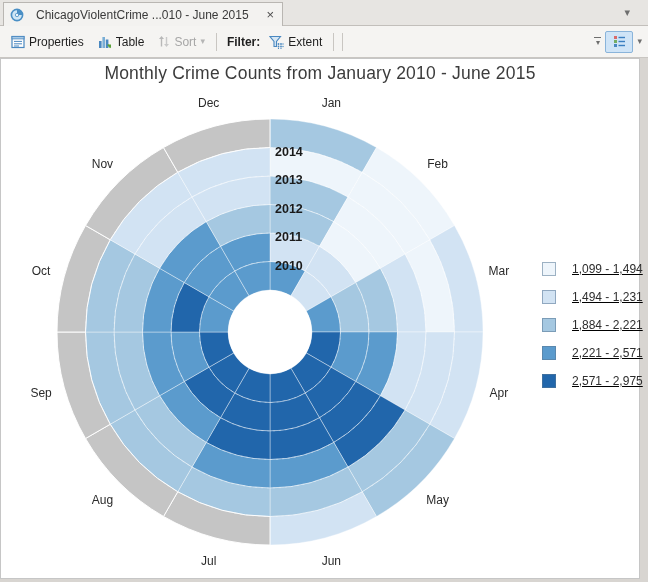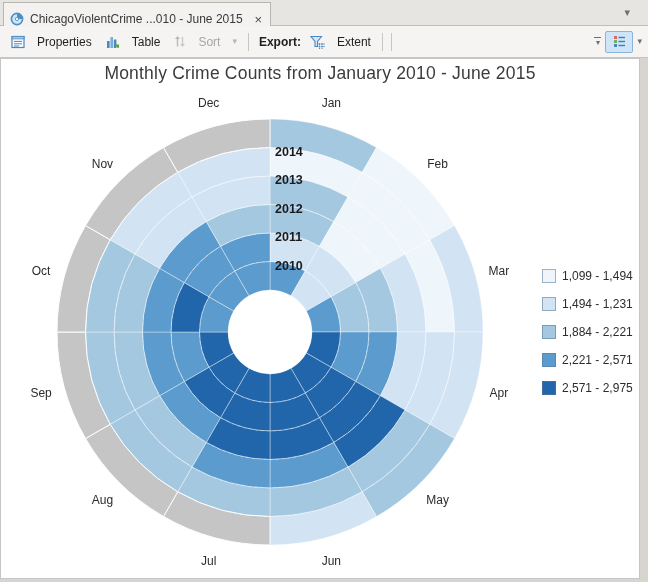--- a/index.html
+++ b/index.html
@@ -5,48 +5,48 @@
   html,body{margin:0;padding:0;}
   body{
     width:648px;height:582px;position:relative;overflow:hidden;
     background:#d8d5d1;
     font-family:"Liberation Sans", sans-serif;
     -webkit-font-smoothing:antialiased;
   }
   
   .tabbar{position:absolute;left:0;top:0;width:648px;height:25px;background:#e7e5e2;border-bottom:1px solid #c2bfbb;}
   .tab{position:absolute;left:3px;top:2px;height:23px;background:#f3f2f0;
-       border:1px solid #b9b6b2;border-bottom:none;display:flex;align-items:flex-end;padding:0 8px 0 6px;gap:6px;}
+       border:1px solid #b9b6b2;border-bottom:none;display:flex;align-items:center;padding:0 8px 0 6px;gap:12px;}
   .tab-title{font-size:12px;color:#3a3a3a;white-space:nowrap;}
   .tab-close{font-size:13px;color:#4d4d4d;margin-left:6px;cursor:default;line-height:1;}
   .wincaret{position:absolute;right:18px;top:6px;font-size:11px;color:#6e6e6e;}
   
   .toolbar{position:absolute;left:0;top:26px;width:648px;height:31px;background:#f5f4f2;
            border-bottom:1px solid #c9c6c2;display:flex;align-items:center;font-size:12px;color:#1f1f1f;}
-  .tbtn{display:flex;align-items:center;gap:12px;padding:4px 7px;border-radius:2px;white-space:nowrap;}
+  .tbtn{display:flex;align-items:center;gap:4px;padding:4px 7px;border-radius:2px;white-space:nowrap;}
   .tbtn.disabled{color:#a6a6a6;}
   .tsep{width:1px;height:18px;background:#c9c6c2;margin:0 4px;}
   .tlabel{font-weight:bold;margin:0 2px 0 6px;}
   .caret{font-size:9px;color:#6e6e6e;line-height:1;}
   .tbtn.disabled .caret{color:#b5b5b5;}
   .right-controls{position:absolute;right:6px;top:0;height:31px;display:flex;align-items:center;gap:4px;}
   .overflow-caret{display:flex;flex-direction:column;align-items:center;color:#6e6e6e;}
   .overflow-caret .bar{width:7px;height:1px;background:#6e6e6e;margin-bottom:1px;}
   .overflow-caret .c{font-size:8px;line-height:1;}
   .legendbtn{width:26px;height:20px;background:#cfe4f7;border:1px solid #8ab4da;border-radius:2px;
              display:flex;align-items:center;justify-content:center;}
   
   .chart-area{position:absolute;left:0;top:58px;width:638px;height:519px;background:#ffffff;
               border:1px solid #c6c6c6;}
   .chart-title{position:absolute;left:0;top:4px;width:100%;text-align:center;
                font-size:17.5px;color:#3c3c3c;letter-spacing:.2px;}
   .wheel{position:absolute;left:0;top:0;}
   
   .legend{position:absolute;left:541px;top:203px;}
-  .legend-row{display:flex;align-items:center;gap:6px;height:28px;}
+  .legend-row{display:flex;gap:16px;height:28px;text-decoration:underline;}
   .legend-swatch{width:12px;height:12px;border:1px solid rgba(90,120,150,.55);}
   .legend-label{font-size:12px;color:#2d2d2d;white-space:nowrap;}
   svg text{font-family:"Liberation Sans", sans-serif;}
 </style>
 </head>
 <body>
 
 <div class="tabbar">
   <div class="tab">
     <span style="display:flex;">
@@ -93,21 +93,21 @@
         <path d="M3.5 1 L6 4 L1 4 Z" fill="#b8b8b8"></path>
         <rect x="2.8" y="3.5" width="1.4" height="8" fill="#b8b8b8"></rect>
         <path d="M8.5 12 L11 9 L6 9 Z" fill="#c9c9c9"></path>
         <rect x="7.8" y="2" width="1.4" height="8" fill="#c9c9c9"></rect>
       </svg>
     </span>
     <span>Sort</span>
     <span class="caret">▾</span>
   </div>
   <div class="tsep"></div>
-  <span class="tlabel">Export:</span>
+  <span class="tlabel">Filter:</span>
   <div class="tbtn">
     <span style="display:flex;">
       <svg width="15" height="14" viewBox="0 0 15 14">
         <path d="M1 1.5 L11.5 1.5 L7.5 6.5 L7.5 11.5 L5 11.5 L5 6.5 Z" fill="#d7e7f4" stroke="#4a88c0" stroke-width="1.1"></path>
         <g fill="#4a88c0">
           <circle cx="9.5" cy="9" r="0.9"></circle>
             <circle cx="12" cy="9" r="0.9"></circle>
             <circle cx="14" cy="9" r="0.7"></circle>
           <circle cx="9.5" cy="11.5" r="0.9"></circle>
             <circle cx="12" cy="11.5" r="0.9"></circle>

